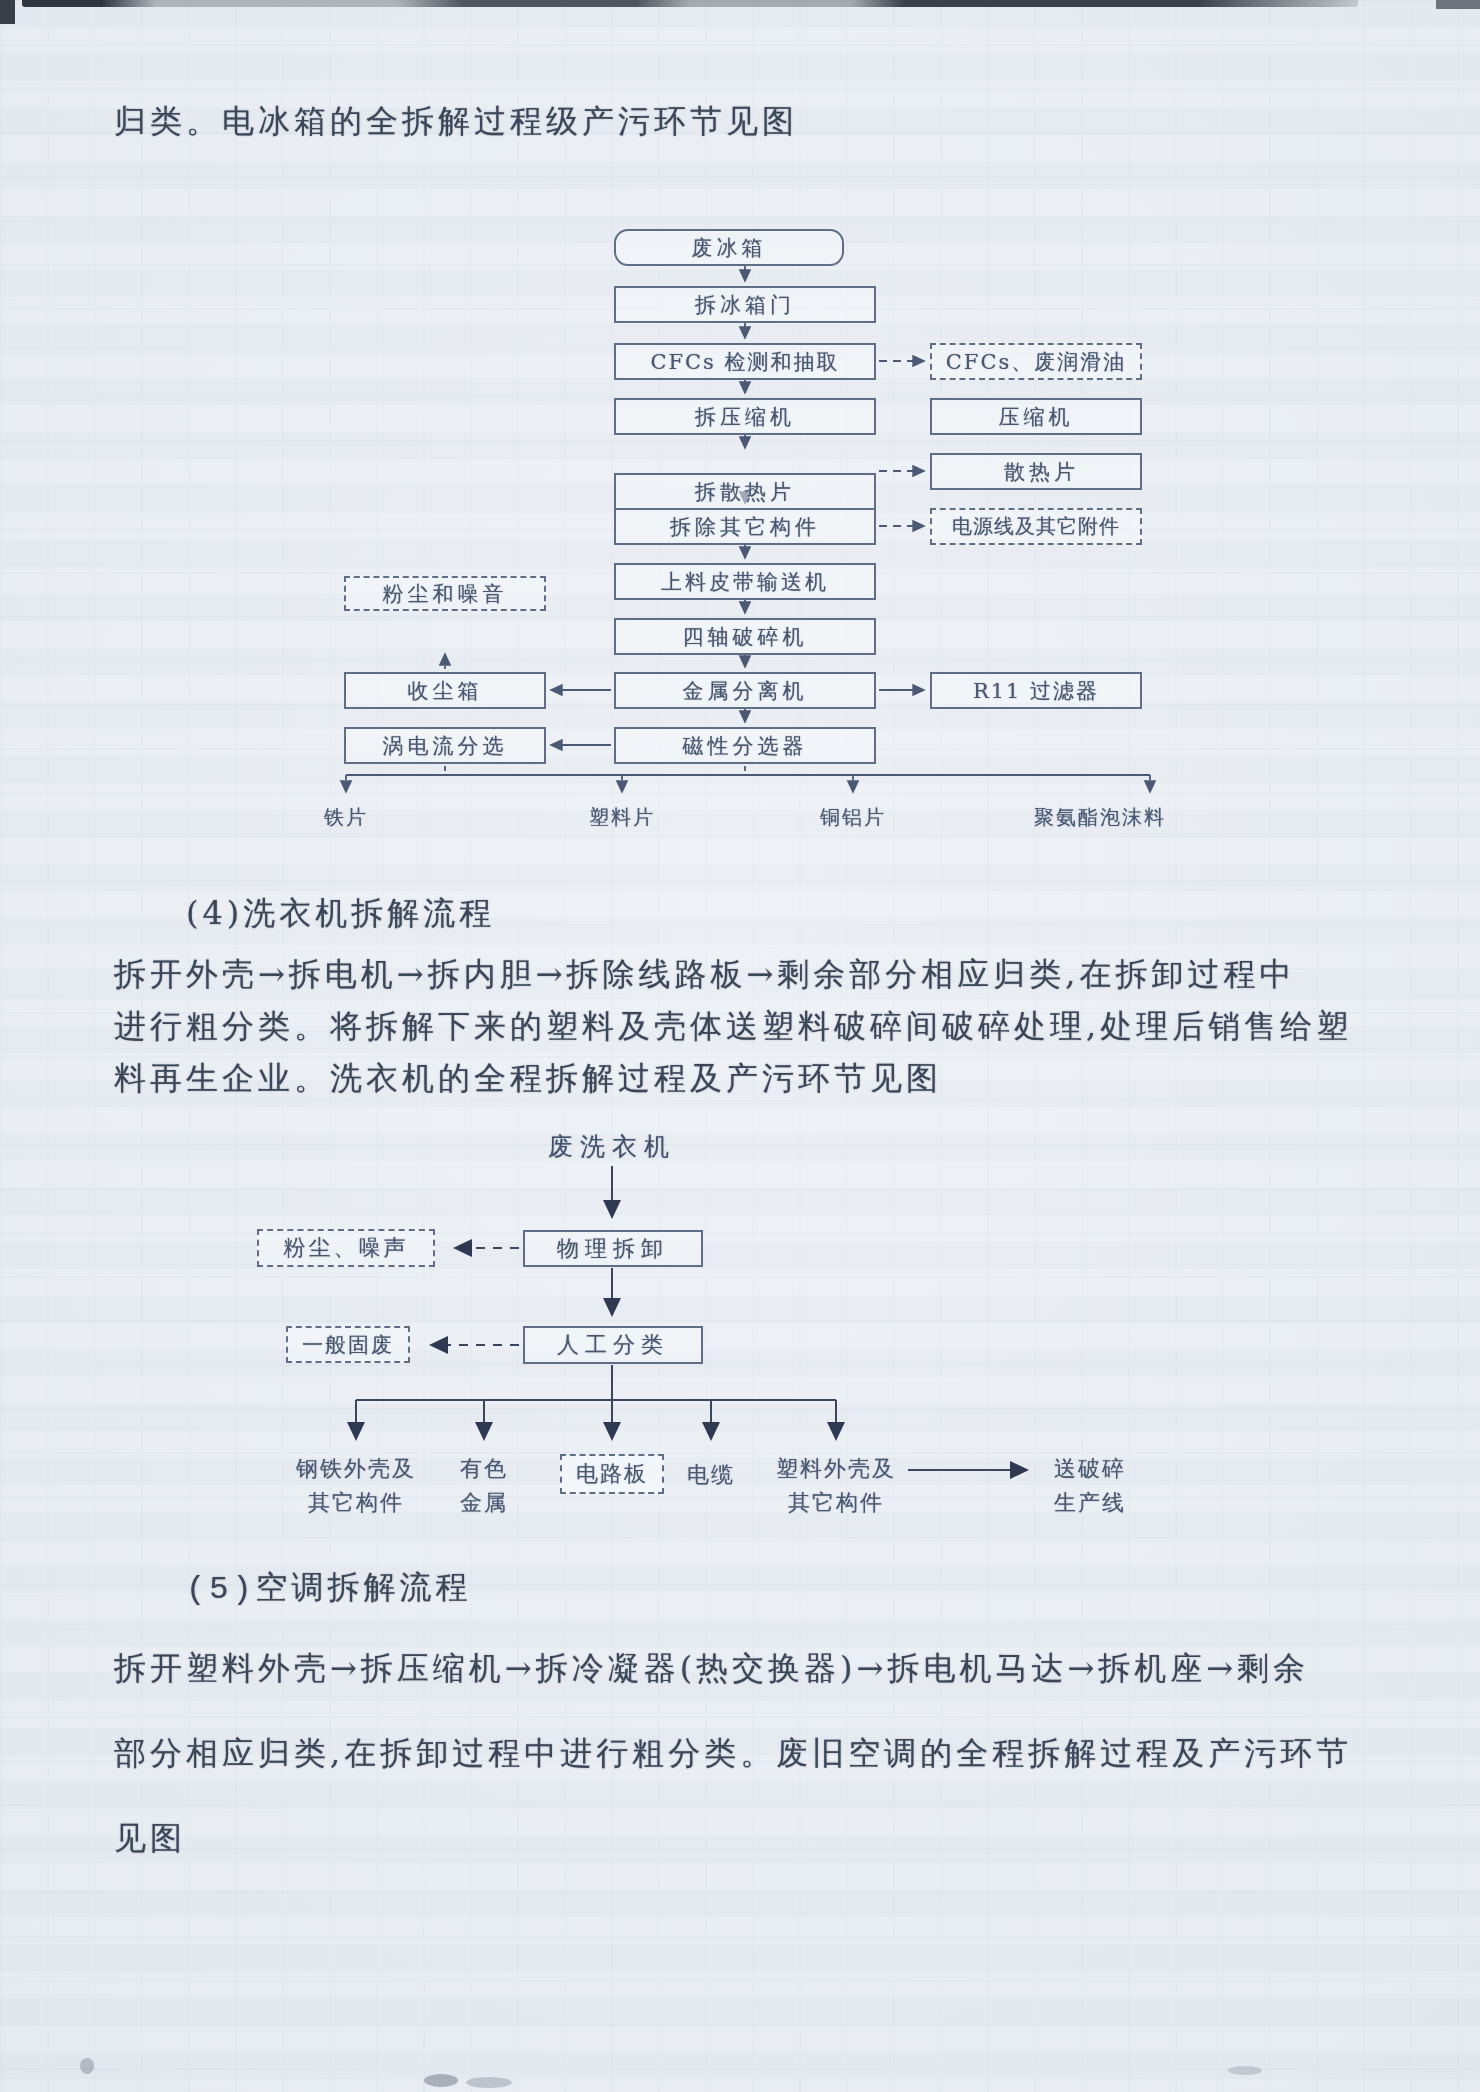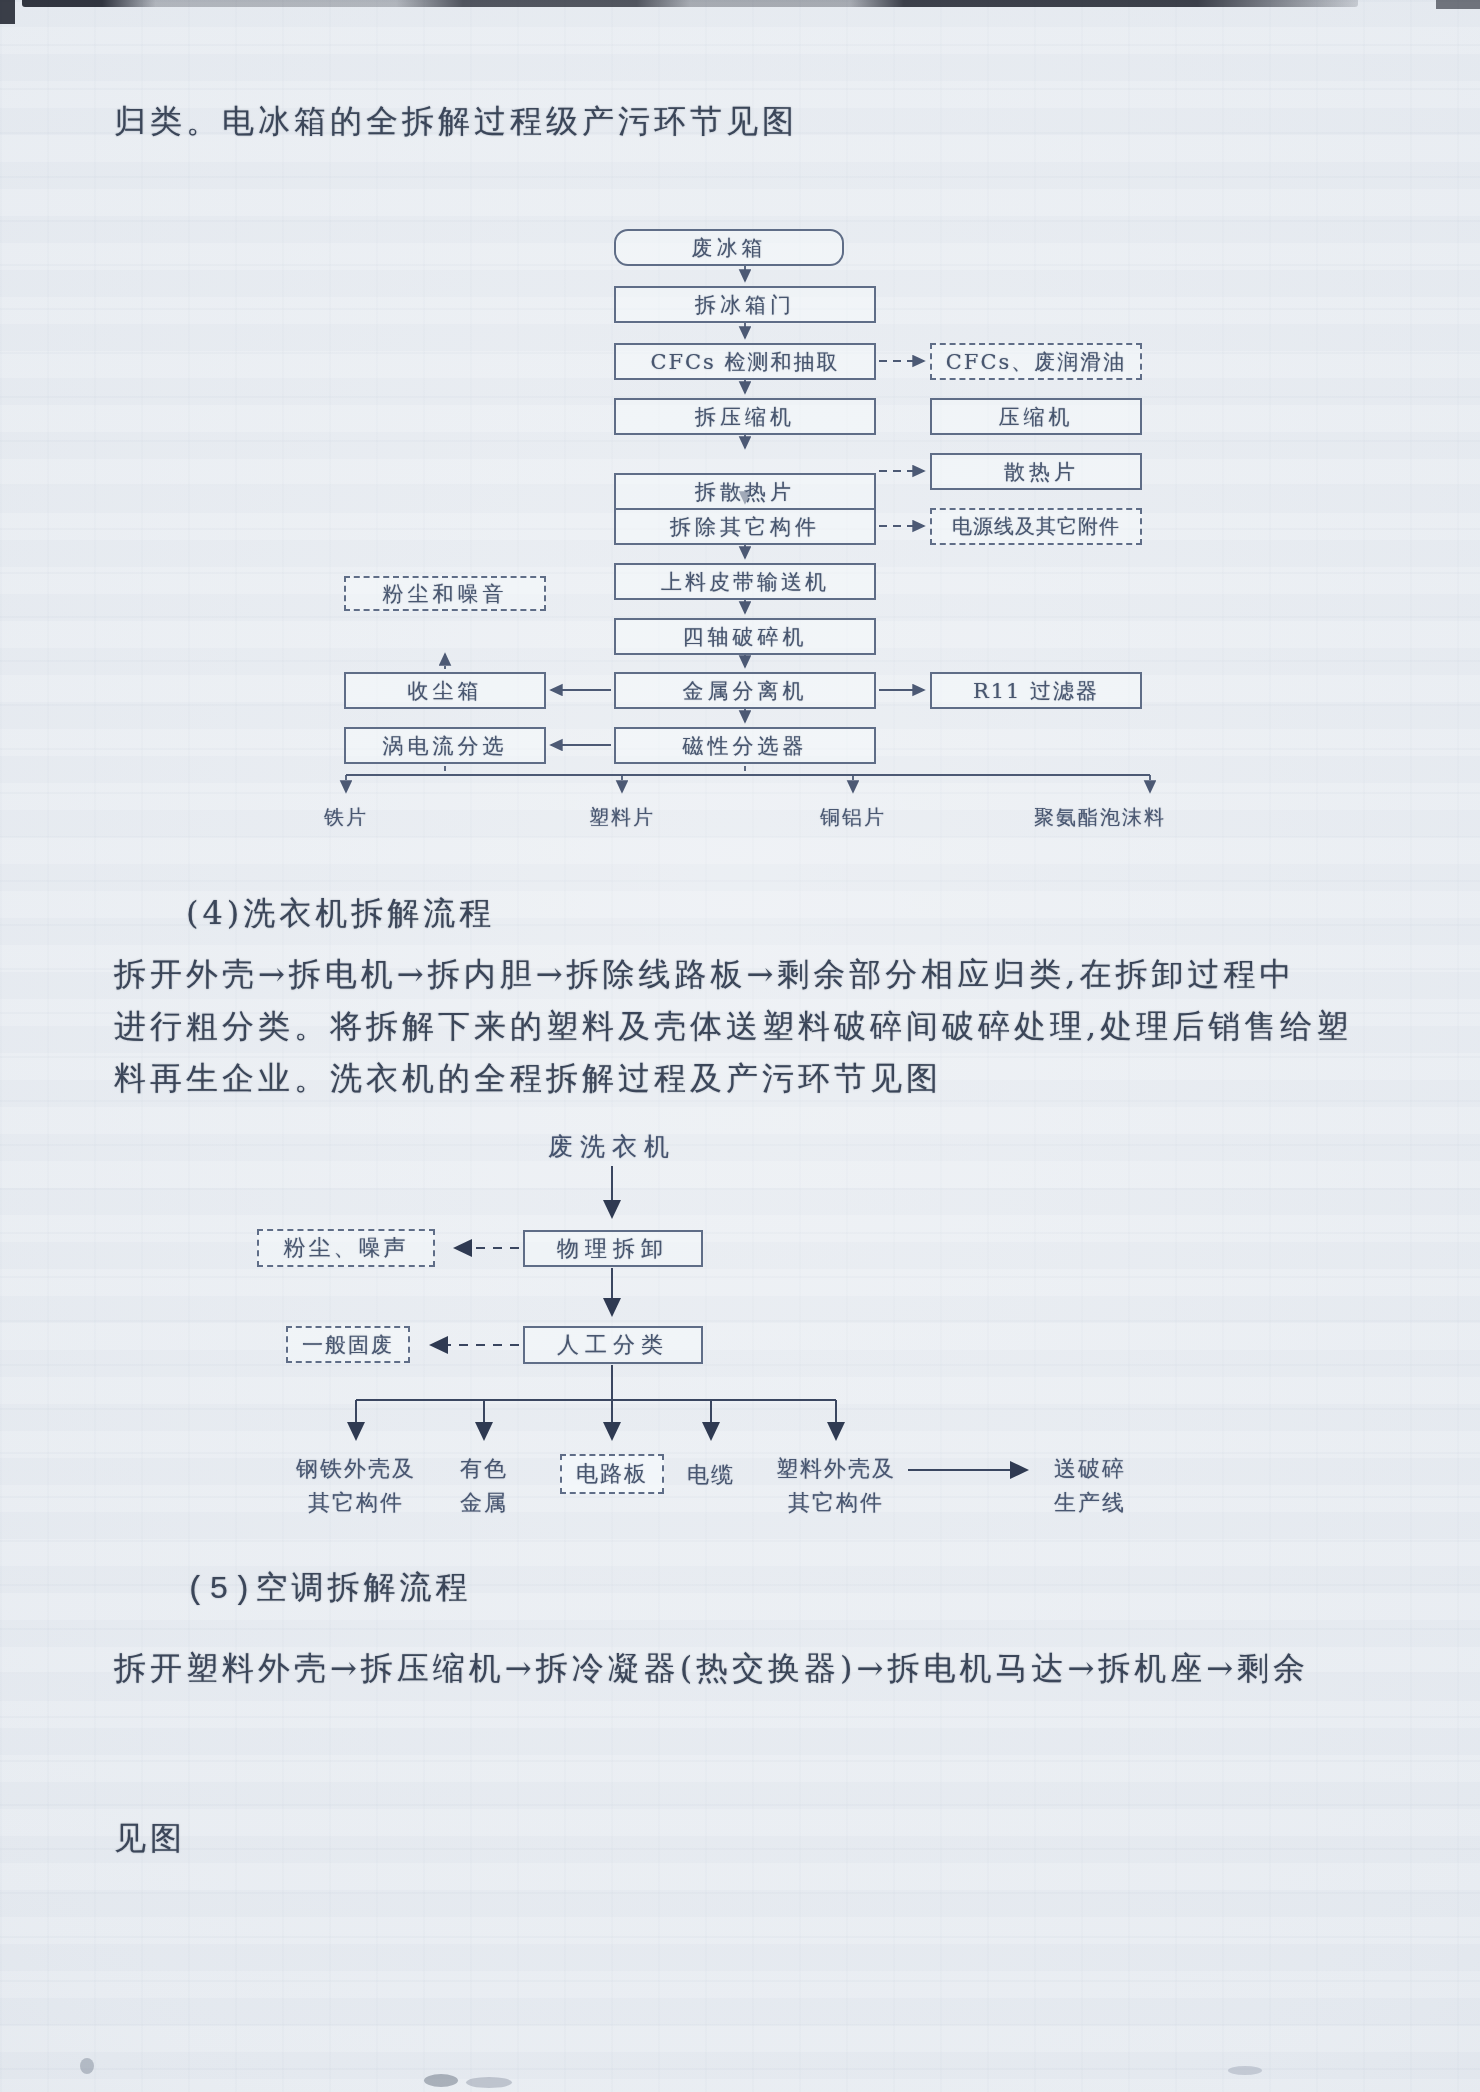--- a/index.html
+++ b/index.html
@@ -180,15 +180,16 @@
       <div>其它构件</div>
     </div>
     <div class="lbl big" style="left:1090px;top:1452px;">
       <div>送破碎</div>
       <div>生产线</div>
     </div>
   </div>
 
   <div class="txt" style="left:186px;top:1572px;font-family:Liberation Mono, monospace;">(5)空调拆解流程</div>
   <div class="txt" style="left:114px;top:1650px;">拆开塑料外壳→拆压缩机→拆冷凝器(热交换器)→拆电机马达→拆机座→剩余</div>
+  <div class="txt" style="left:114px;top:1735px;">部分相应归类,在拆卸过程中进行粗分类。废旧空调的全程拆解过程及产污环节</div>
   <div class="txt" style="left:114px;top:1820px;">见图</div>
 
 </div>
 
 </body></html>

